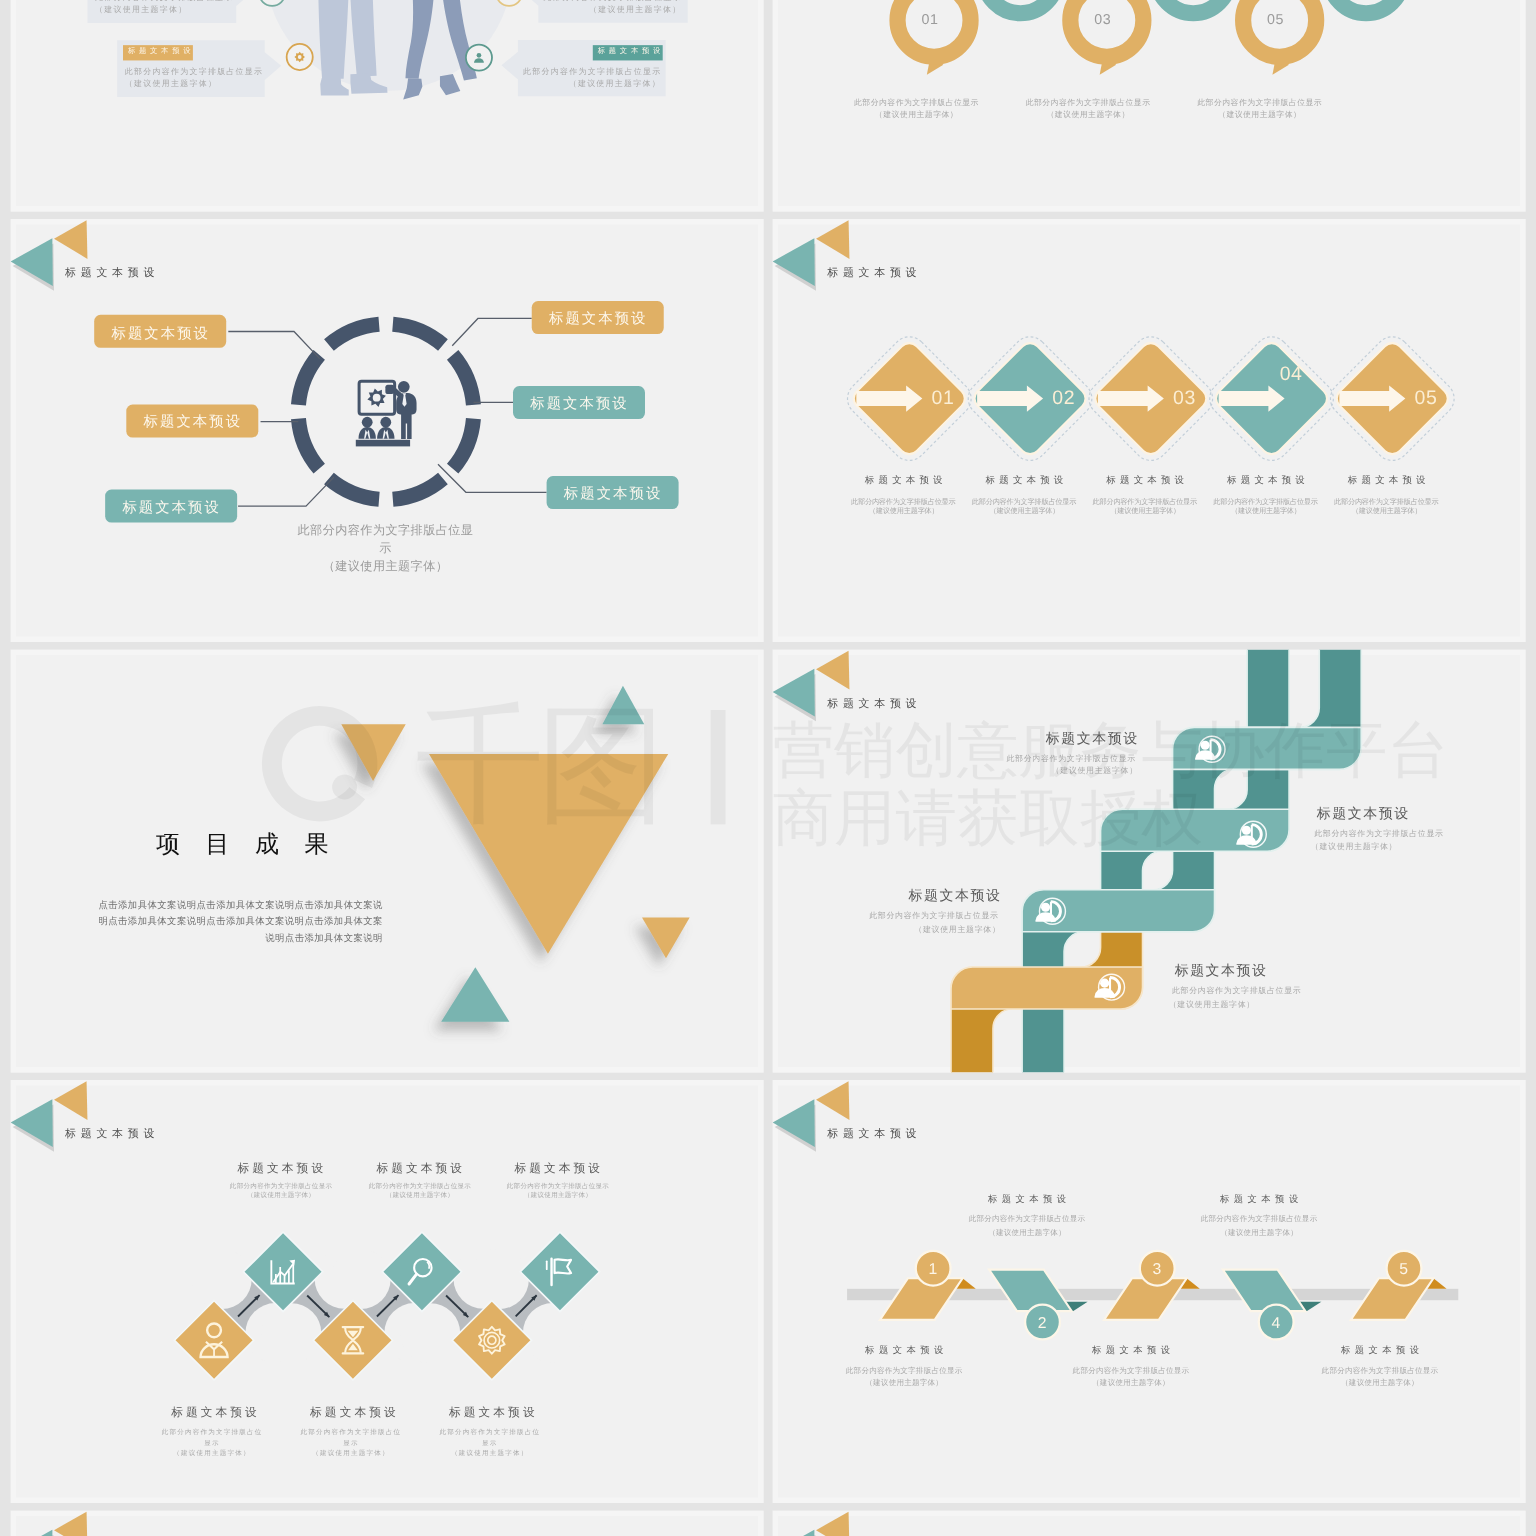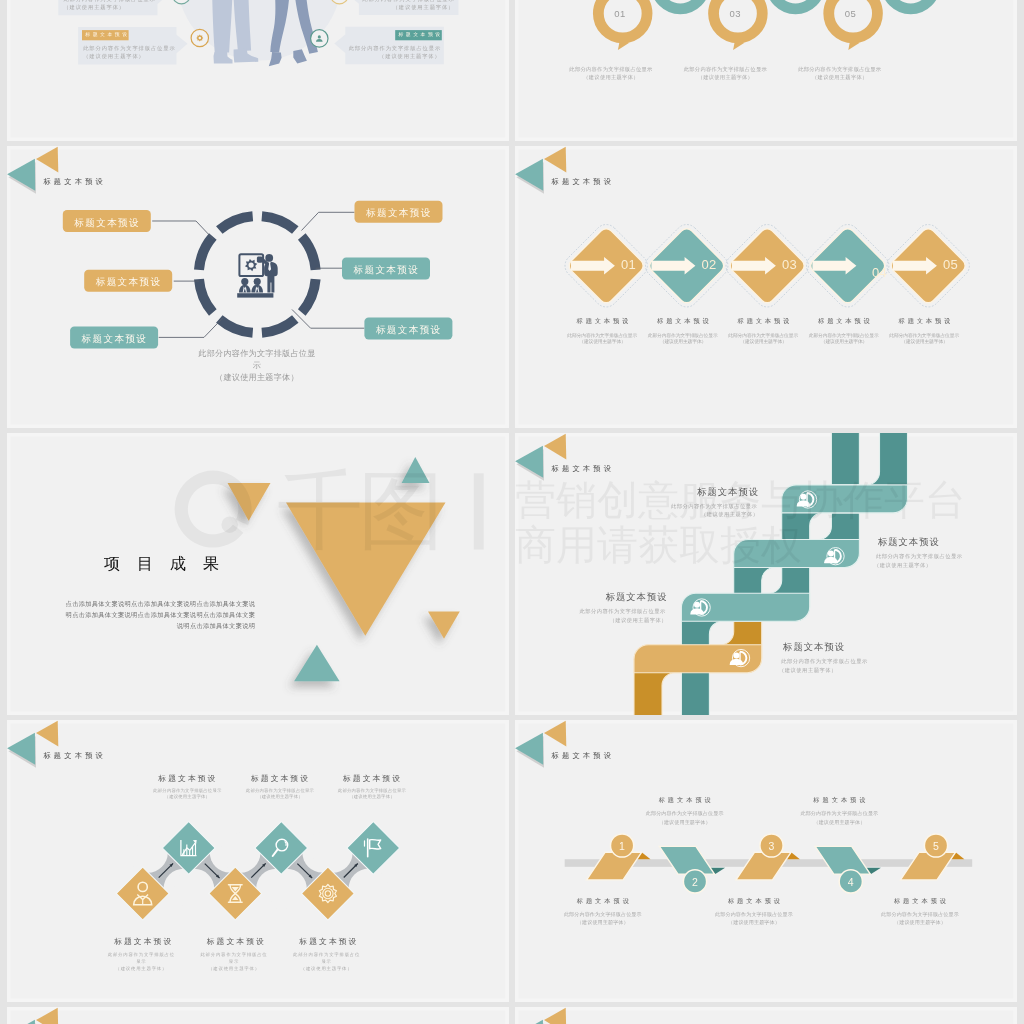--- a/index.html
+++ b/index.html
@@ -236,21 +236,21 @@
         <div class="t dbody" style="left:42.4px;top:188.03px;width:90px;text-align:center">此部分内容作为文字排版占位显示</div>
         <div class="t dbody" style="left:42.7px;top:194.73px;width:90px;text-align:center">（建议使用主题字体）</div>
         <div class="t dnum" style="left:177.3px;top:112.82px;width:34px;text-align:center">02</div>
         <div class="t dtitle" style="left:108.2px;top:172.75px;width:120px;text-align:center">标题文本预设</div>
         <div class="t dbody" style="left:122.9px;top:188.03px;width:90px;text-align:center">此部分内容作为文字排版占位显示</div>
         <div class="t dbody" style="left:123.2px;top:194.73px;width:90px;text-align:center">（建议使用主题字体）</div>
         <div class="t dnum" style="left:257.8px;top:112.82px;width:34px;text-align:center">03</div>
         <div class="t dtitle" style="left:188.7px;top:172.75px;width:120px;text-align:center">标题文本预设</div>
         <div class="t dbody" style="left:203.4px;top:188.03px;width:90px;text-align:center">此部分内容作为文字排版占位显示</div>
         <div class="t dbody" style="left:203.7px;top:194.73px;width:90px;text-align:center">（建议使用主题字体）</div>
-        <div class="t dnum" style="left:338.3px;top:120px;width:34px;text-align:right">04</div>
+        <div class="t dnum" style="left:338.3px;top:96px;width:34px;text-align:left">04</div>
         <div class="t dtitle" style="left:269.2px;top:172.75px;width:120px;text-align:center">标题文本预设</div>
         <div class="t dbody" style="left:283.9px;top:188.03px;width:90px;text-align:center">此部分内容作为文字排版占位显示</div>
         <div class="t dbody" style="left:284.2px;top:194.73px;width:90px;text-align:center">（建议使用主题字体）</div>
         <div class="t dnum" style="left:418.8px;top:112.82px;width:34px;text-align:center">05</div>
         <div class="t dtitle" style="left:349.7px;top:172.75px;width:120px;text-align:center">标题文本预设</div>
         <div class="t dbody" style="left:364.4px;top:188.03px;width:90px;text-align:center">此部分内容作为文字排版占位显示</div>
         <div class="t dbody" style="left:364.7px;top:194.73px;width:90px;text-align:center">（建议使用主题字体）</div>
       </div>
     </div>
 <div class="card " style="left:6.7px;top:432.5px">

